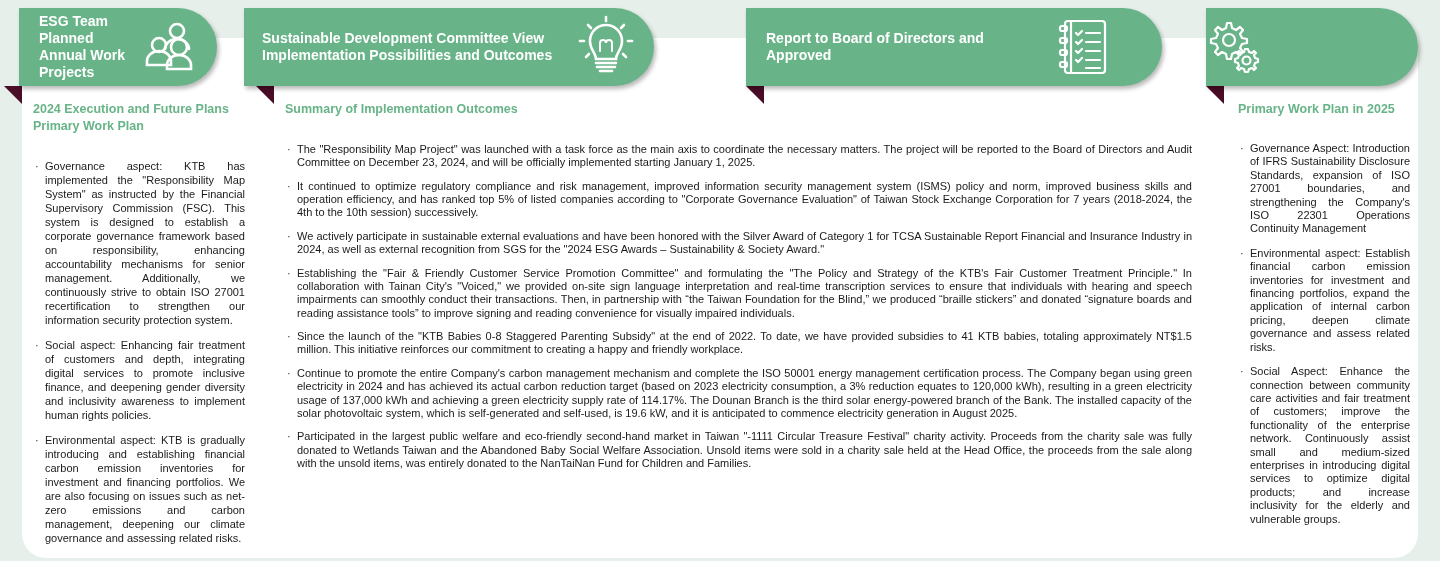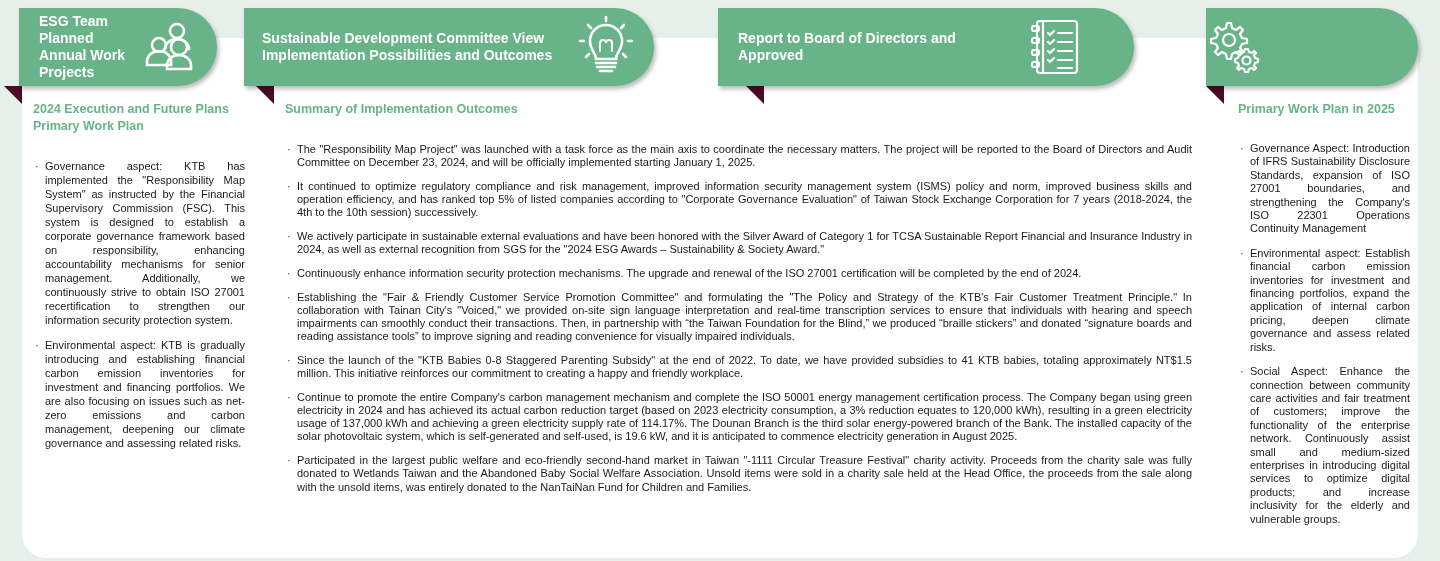--- a/index.html
+++ b/index.html
@@ -120,21 +120,21 @@
       <path d="M20 44 c0-6 -6-9 -6-18 a16 16 0 0 1 32 0 c0 9 -6 12 -6 18 z"></path>
       <path d="M24 36 v-8 a3 3 0 0 1 6 0 a3 3 0 0 1 6 0 v8" stroke-width="2"></path>
       <path d="M20 48 h20"></path>
         <path d="M21 52 h18"></path>
         <path d="M24 56 h12"></path>
     </svg>
   </div>
 </div>
 <div class="fold" style="left:256px;"></div>
 
-<div class="header" style="left:718px; width:416px;">
+<div class="header" style="left:746px; width:416px;">
   <div class="title">Report to Board of Directors and Approved</div>
   <div class="icon" style="margin-right:48px;">
     <svg width="54" height="58" viewBox="0 0 54 58" fill="none" stroke="#fff" stroke-width="2.2" stroke-linecap="round" stroke-linejoin="round">
       <rect x="10" y="3" width="40" height="52" rx="3"></rect>
       <path d="M16 3 v52"></path>
       <rect x="5" y="8" width="7" height="5" rx="2"></rect>
       <rect x="5" y="20" width="7" height="5" rx="2"></rect>
       <rect x="5" y="32" width="7" height="5" rx="2"></rect>
       <rect x="5" y="44" width="7" height="5" rx="2"></rect>
       <path d="M21 15 l2 2 l4 -4"></path>
@@ -160,31 +160,31 @@
       <circle cx="39.5" cy="41.5" r="4"></circle>
     </svg>
   </div>
 </div>
 <div class="fold" style="left:1206px;"></div>
 
 <div class="col" id="col-left">
   <div class="col-heading">2024 Execution and Future Plans Primary Work Plan</div>
   <ul class="bullets">
     <li>Governance aspect: KTB has implemented the "Responsibility Map System" as instructed by the Financial Supervisory Commission (FSC). This system is designed to establish a corporate governance framework based on responsibility, enhancing accountability mechanisms for senior management. Additionally, we continuously strive to obtain ISO 27001 recertification to strengthen our information security protection system.</li>
+    <li>Social aspect: Enhancing fair treatment of customers and depth, integrating digital services to promote inclusive finance, and deepening gender diversity and inclusivity awareness to implement human rights policies.</li>
     <li>Environmental aspect: KTB is gradually introducing and establishing financial carbon emission inventories for investment and financing portfolios. We are also focusing on issues such as net-zero emissions and carbon management, deepening our climate governance and assessing related risks.</li>
   </ul>
 </div>
 
 <div class="col" id="col-mid">
   <div class="col-heading">Summary of Implementation Outcomes</div>
   <ul class="bullets">
     <li>The "Responsibility Map Project" was launched with a task force as the main axis to coordinate the necessary matters. The project will be reported to the Board of Directors and Audit Committee on December 23, 2024, and will be officially implemented starting January 1, 2025.</li>
     <li>It continued to optimize regulatory compliance and risk management, improved information security management system (ISMS) policy and norm, improved business skills and operation efficiency, and has ranked top 5% of listed companies according to "Corporate Governance Evaluation" of Taiwan Stock Exchange Corporation for 7 years (2018-2024, the 4th to the 10th session) successively.</li>
     <li>We actively participate in sustainable external evaluations and have been honored with the Silver Award of Category 1 for TCSA Sustainable Report Financial and Insurance Industry in 2024, as well as external recognition from SGS for the "2024 ESG Awards – Sustainability &amp; Society Award."</li>
-    <li>Continuously enhance information security protection mechanisms. The upgrade and renewal of the ISO 27001 certification will be completed by the end of 2024.</li>
     <li>Establishing the "Fair &amp; Friendly Customer Service Promotion Committee" and formulating the "The Policy and Strategy of the KTB's Fair Customer Treatment Principle." In collaboration with Tainan City's "Voiced," we provided on-site sign language interpretation and real-time transcription services to ensure that individuals with hearing and speech impairments can smoothly conduct their transactions. Then, in partnership with “the Taiwan Foundation for the Blind,” we produced “braille stickers” and donated “signature boards and reading assistance tools” to improve signing and reading convenience for visually impaired individuals.</li>
     <li>Since the launch of the "KTB Babies 0-8 Staggered Parenting Subsidy" at the end of 2022. To date, we have provided subsidies to 41 KTB babies, totaling approximately NT$1.5 million. This initiative reinforces our commitment to creating a happy and friendly workplace.</li>
     <li>Continue to promote the entire Company's carbon management mechanism and complete the ISO 50001 energy management certification process. The Company began using green electricity in 2024 and has achieved its actual carbon reduction target (based on 2023 electricity consumption, a 3% reduction equates to 120,000 kWh), resulting in a green electricity usage of 137,000 kWh and achieving a green electricity supply rate of 114.17%. The Dounan Branch is the third solar energy-powered branch of the Bank. The installed capacity of the solar photovoltaic system, which is self-generated and self-used, is 19.6 kW, and it is anticipated to commence electricity generation in August 2025.</li>
     <li>Participated in the largest public welfare and eco-friendly second-hand market in Taiwan "-1111 Circular Treasure Festival" charity activity. Proceeds from the charity sale was fully donated to Wetlands Taiwan and the Abandoned Baby Social Welfare Association. Unsold items were sold in a charity sale held at the Head Office, the proceeds from the sale along with the unsold items, was entirely donated to the NanTaiNan Fund for Children and Families.</li>
   </ul>
 </div>
 
 <div class="col" id="col-right">
   <div class="col-heading">Primary Work Plan in 2025</div>
   <ul class="bullets">

